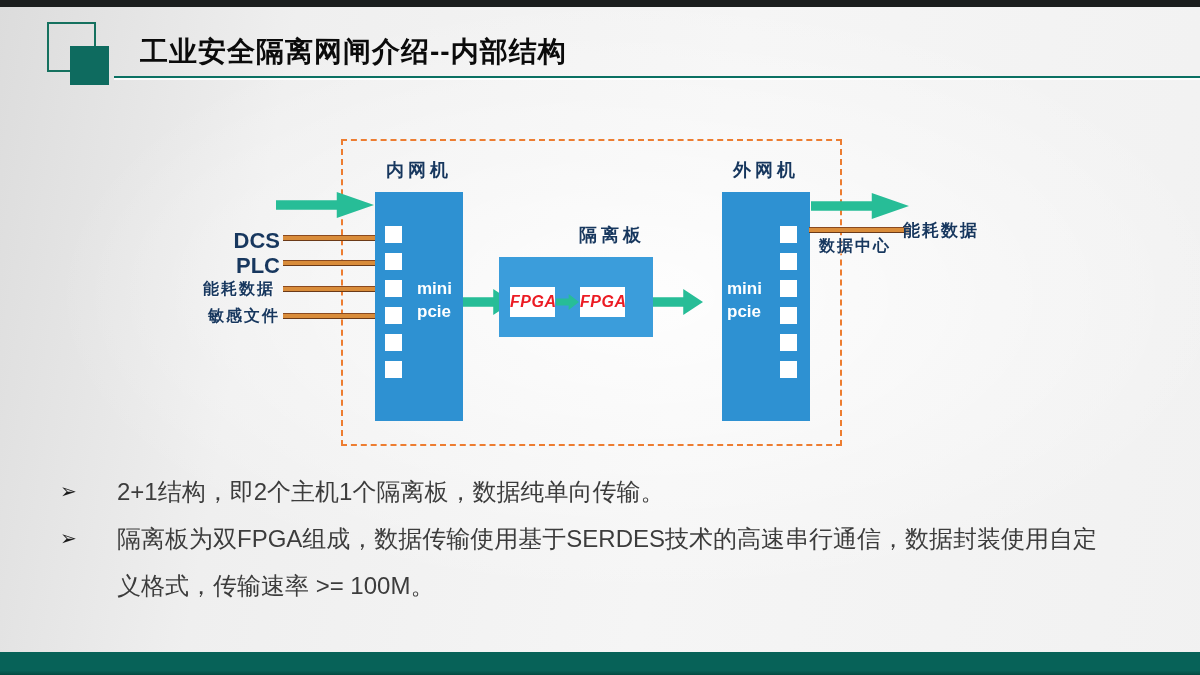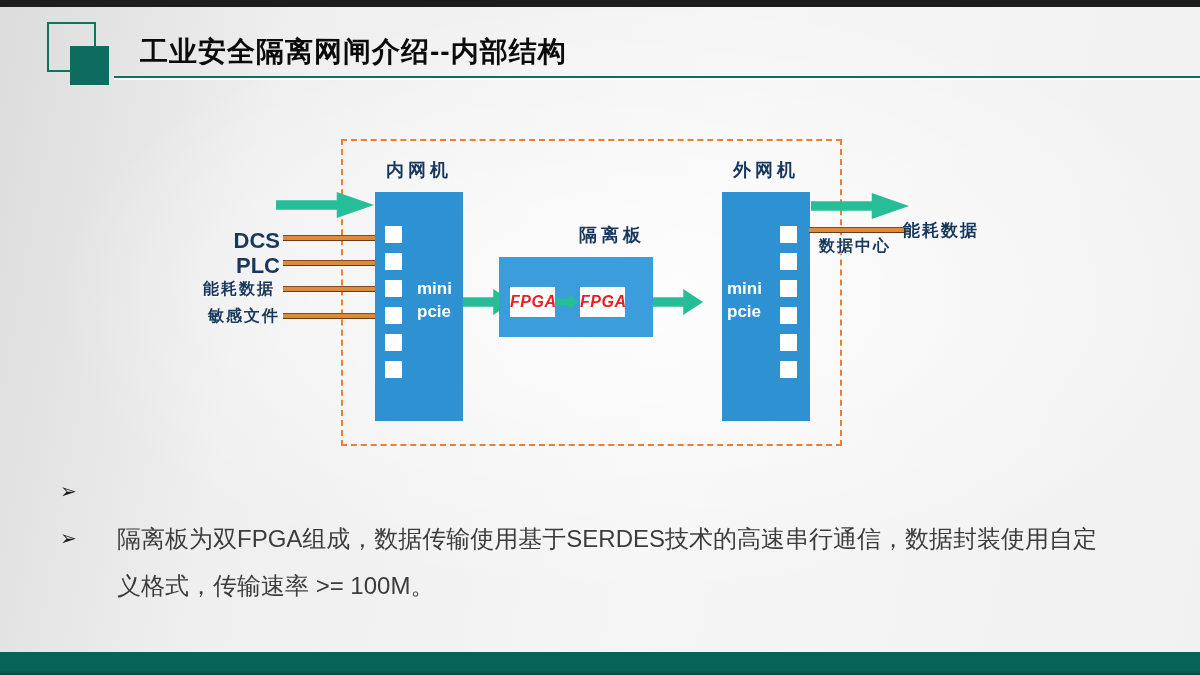--- a/index.html
+++ b/index.html
@@ -124,20 +124,21 @@
     <div class="pcie pcie-outer">mini pcie</div>
   </div>
 
   <div class="abs wire wire-right"></div>
   <div class="abs out-label cjk-fancy" style="left:903px;top:219px;font-size:17px;">能耗数据</div>
   <div class="abs out-label cjk-fancy" style="left:819px;top:236px;font-size:16px;">数据中心</div>
 
   <div class="abs bullets">
     <div class="bullet">
       <div class="bullet-marker">➢</div>
+      <div class="bullet-text">2+1结构，即2个主机1个隔离板，数据纯单向传输。</div>
     </div>
     <div class="bullet">
       <div class="bullet-marker">➢</div>
       <div class="bullet-text">隔离板为双FPGA组成，数据传输使用基于SERDES技术的高速串行通信，数据封装使用自定义格式，传输速率 &gt;= 100M。</div>
     </div>
   </div>
 
   <div class="abs footbar"></div>
 </div>
 

